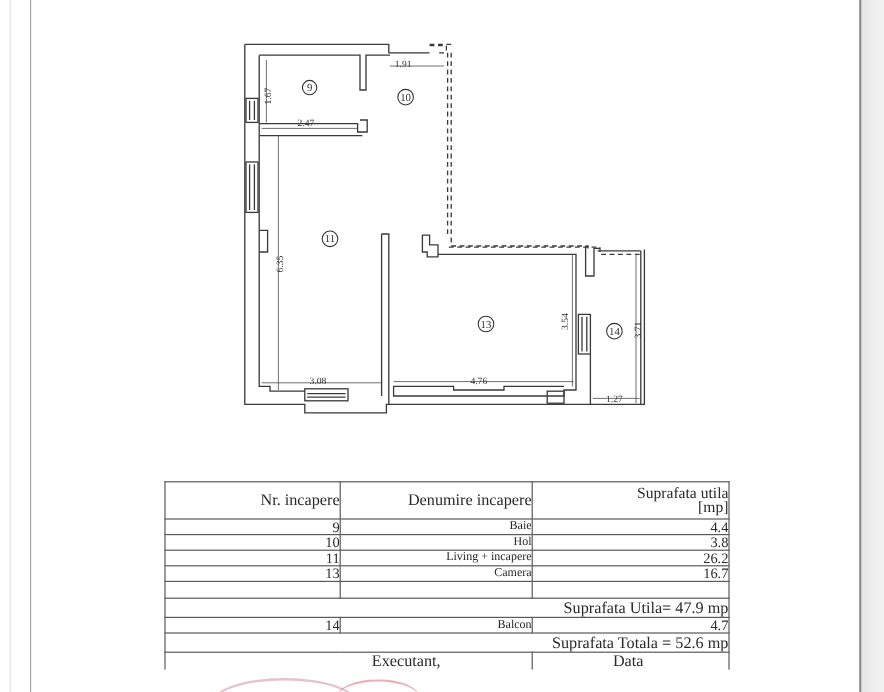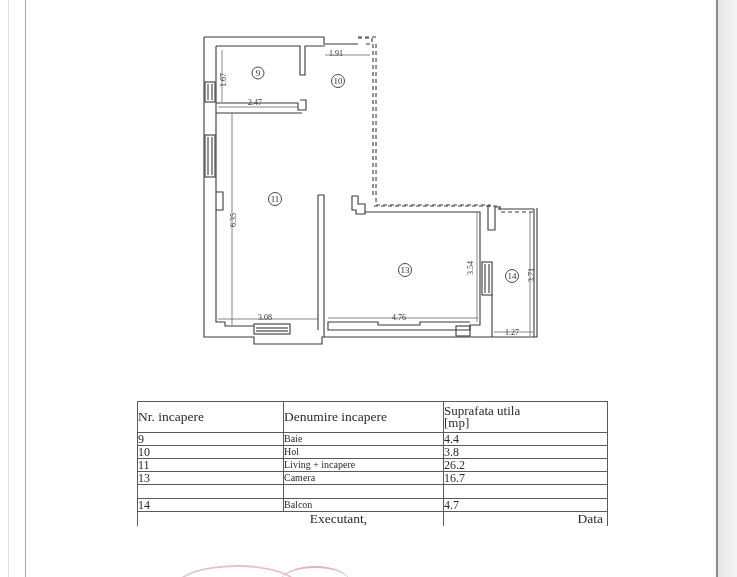--- a/index.html
+++ b/index.html
@@ -14,32 +14,32 @@
   .page-edge-right { position: absolute; left: 716px; top: 0; width: 2px; height: 577px; background: #8a8a8a; }
   .page-shade-right { position: absolute; left: 718px; top: 0; width: 19px; height: 577px; background: linear-gradient(to right, #e6e6e6, #f4f4f4); }
   .plan { position: absolute; left: 0; top: 0; }
   .plan text { font-family: "Liberation Serif", serif; fill: #333; }
   table.areas {
     position: absolute; left: 137px; top: 401px; width: 470px;
     border-collapse: collapse; table-layout: fixed;
     font-size: 12px; line-height: 1;
   }
   table.areas td, table.areas th {
-    border: 1px solid #5a5a5a; text-align: left; padding: 0; font-weight: normal;
+    border: 1px solid #5a5a5a; text-align: right; padding: 0; font-weight: normal;
     overflow: hidden; white-space: nowrap;
   }
   table.areas th { height: 30px; font-size: 13.5px; }
   table.areas th .sub { display:block; font-size: 13px; line-height: 12px; }
   table.areas tr.r td { height: 11px; font-size: 12px; }
   table.areas tr.r td.name { font-size: 10px; }
   table.areas tr.blank td { height: 13px; }
   table.areas tr.sum td { height: 15px; font-size: 13.5px; }
   table.areas tr.sign td { height: 14px; font-size: 13.5px; border-bottom: none; }
   table.areas tr.sign td.exec { text-align: center; padding-left: 96px; }
-  table.areas tr.sign td.data { text-align: right; padding-right: 4px; }
+  table.areas tr.sign td.data { text-align: center; padding-right: 4px; }
   .stamp { position: absolute; left: 175px; top: 565px; width: 120px; height: 40px; border: 2px solid rgba(200,120,140,0.45); border-radius: 50%; }
   .stamp2 { position: absolute; left: 280px; top: 566px; width: 70px; height: 30px; border-top: 2px solid rgba(210,100,110,0.5); border-radius: 50%; }
 </style>
 </head>
 <body>
 
 <div class="page-edge-left2"></div>
 <div class="page-edge-left"></div>
 <div class="page-edge-right"></div>
 <div class="page-shade-right"></div>
@@ -161,24 +161,30 @@
   <tr class="r">
     <td>13</td>
     <td class="name">Camera</td>
     <td>16.7</td>
   </tr>
   <tr class="blank">
     <td></td>
         <td></td>
         <td></td>
   </tr>
+  <tr class="sum">
+    <td colspan="3">Suprafata Utila= 47.9 mp</td>
+  </tr>
   <tr class="r">
     <td>14</td>
     <td class="name">Balcon</td>
     <td>4.7</td>
+  </tr>
+  <tr class="sum">
+    <td colspan="3">Suprafata Totala = 52.6 mp</td>
   </tr>
   <tr class="sign">
     <td colspan="2" class="exec">Executant,</td>
     <td class="data">Data</td>
   </tr>
 </tbody>
   </table>
 
 <div class="stamp"></div>
 <div class="stamp2"></div>

